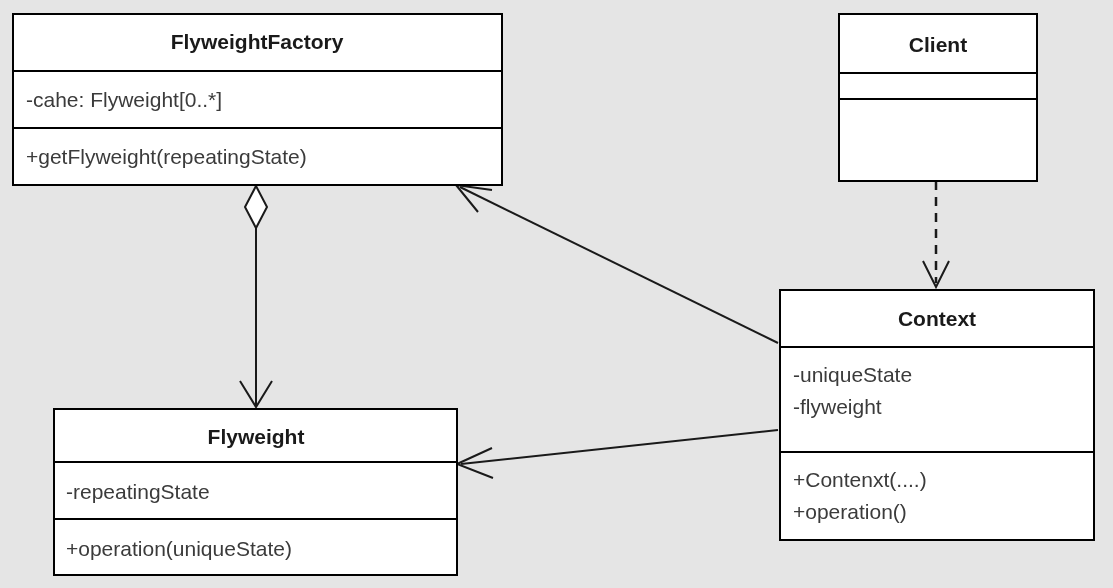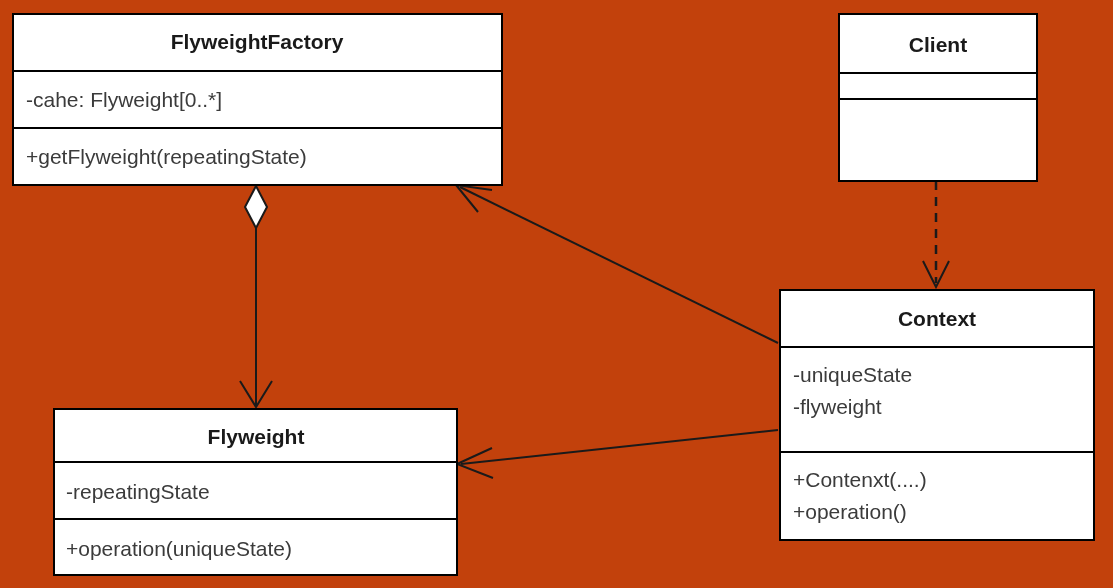--- a/index.html
+++ b/index.html
@@ -4,21 +4,21 @@
 <style>
   html, body {
     margin: 0;
     padding: 0;
     background: #ffffff;
   }
   #diagram-root {
     position: relative;
     width: 1113px;
     height: 588px;
-    background: #c2410c;
+    background: #e5e5e5;
     font-family: "Liberation Sans", sans-serif;
     overflow: hidden;
   }
   svg.uml-canvas {
     display: block;
     width: 1113px;
     height: 588px;
   }
   .cls-box {
     fill: #ffffff;

